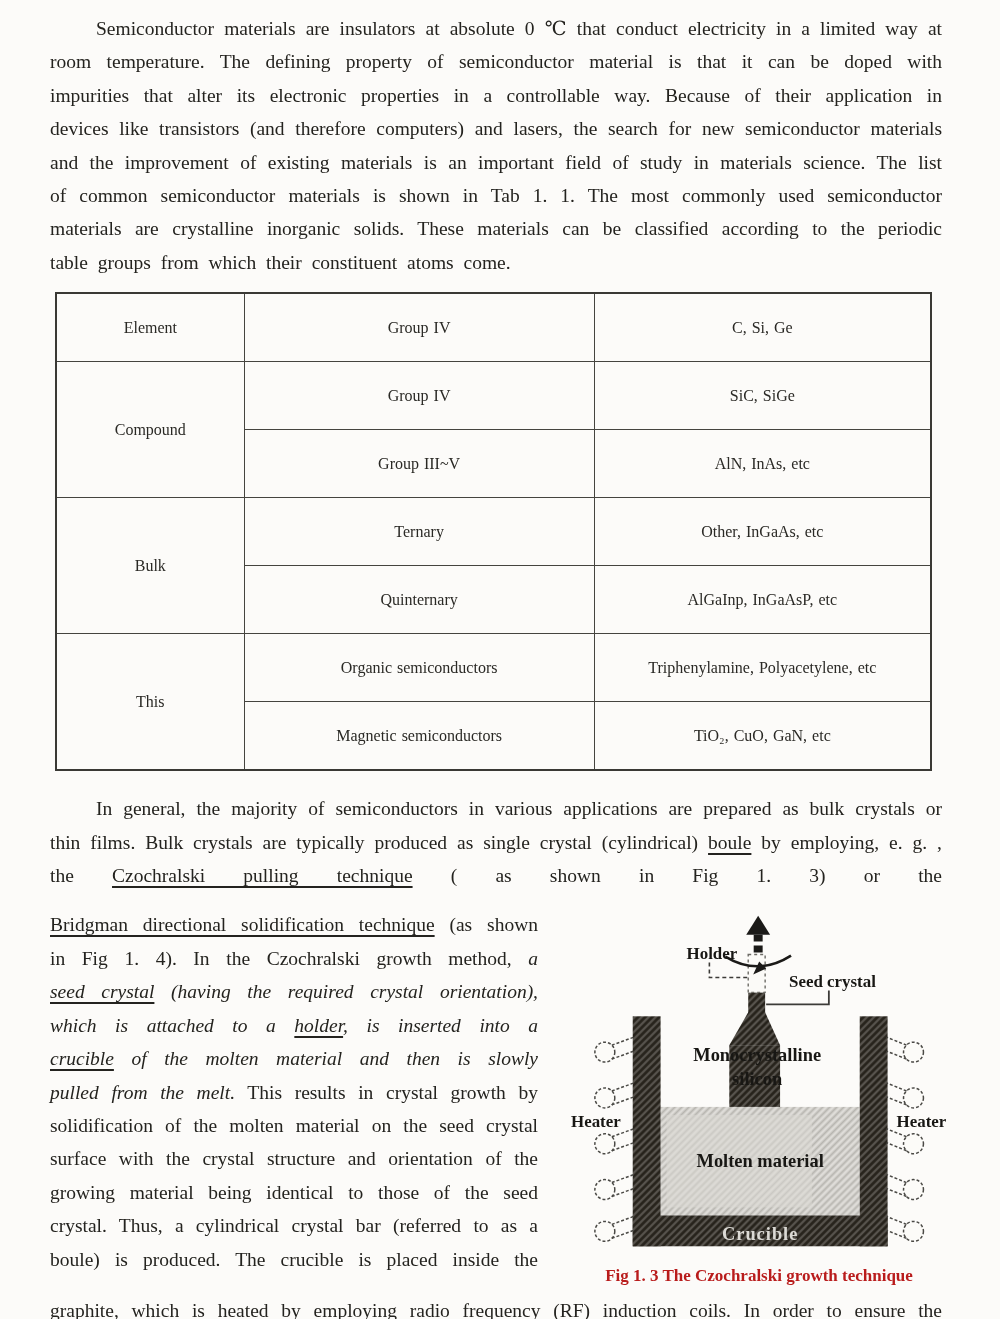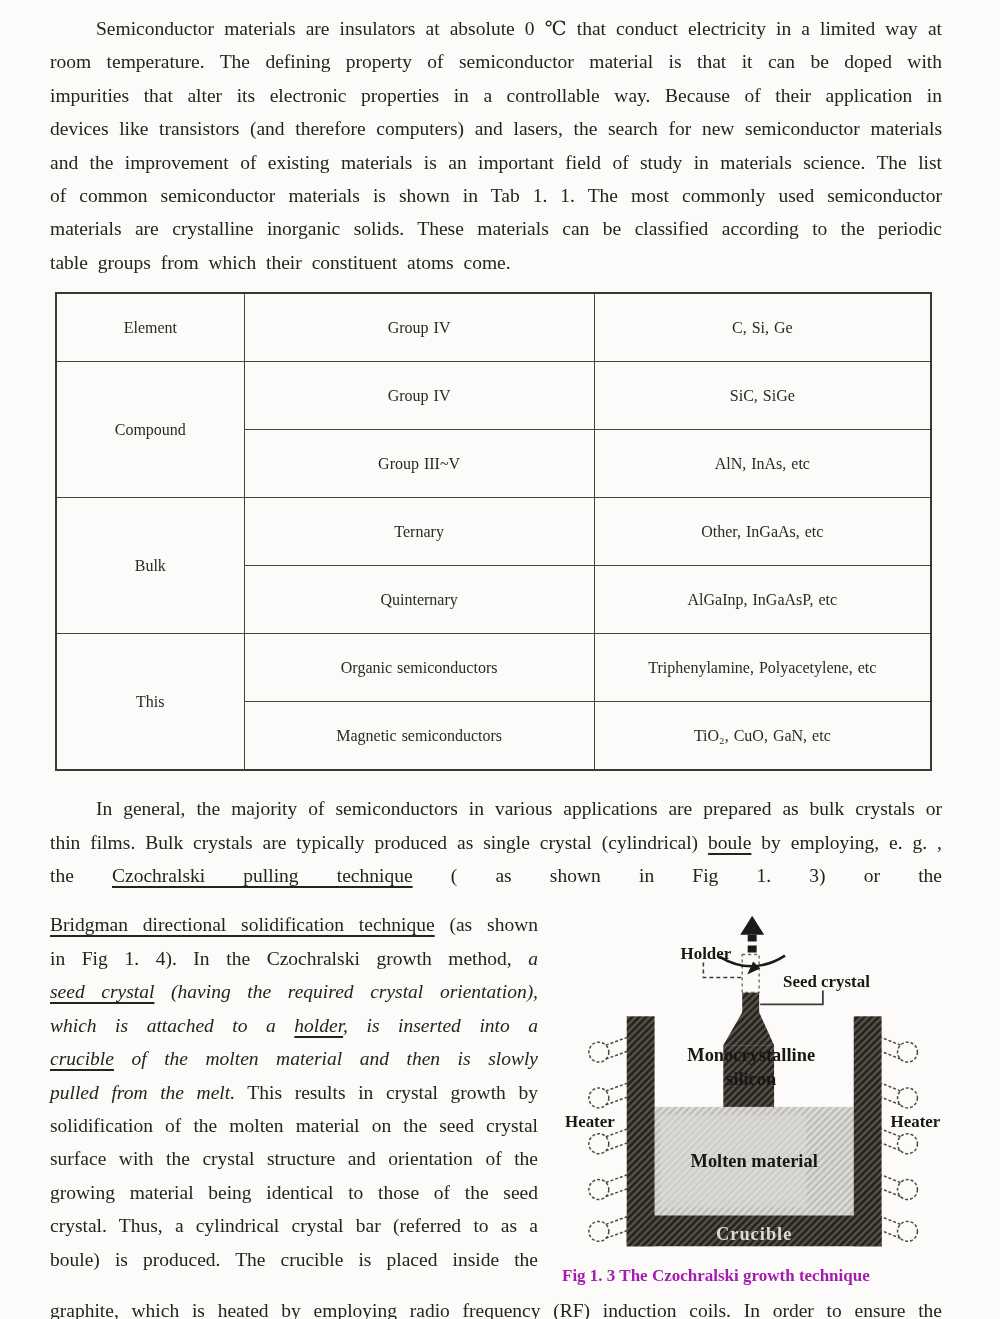--- a/index.html
+++ b/index.html
@@ -41,30 +41,30 @@
   table.semi-table td{
     border:1.4px solid #45443f;
     height:33px;
     padding:17px 6px;
     text-align:center;
     font-size:16px;
     color:#2a2925;
     word-spacing:1px;
   }
   .p2{margin-top:21px;word-spacing:3.5px;}
-  .two-col{display:flex;gap:16px;}
+  .two-col{display:flex;gap:22px;}
   .col-left{width:488px;flex:none;word-spacing:7px;}
   .fig-col{flex:1;min-width:0;}
   .fig-col svg{display:block;margin:14px auto 0 auto;}
   .fig-caption{
     margin-top:12px;
-    text-align:left;
+    text-align:center;
     font-weight:bold;
     font-size:17px;
-    color:#a21caf;
+    color:#b91c1c;
   }
   .p3{word-spacing:5px;}
   .flabel{font-family:"Liberation Serif","DejaVu Serif",serif;font-weight:bold;font-size:17px;fill:#181714;}
   .flabel-lg{font-size:18.5px;}
   .crucible-label{fill:#dcdad5;font-size:18.5px;letter-spacing:1px;}
 </style>
 </head>
 <body>
 
 <div class="page">

